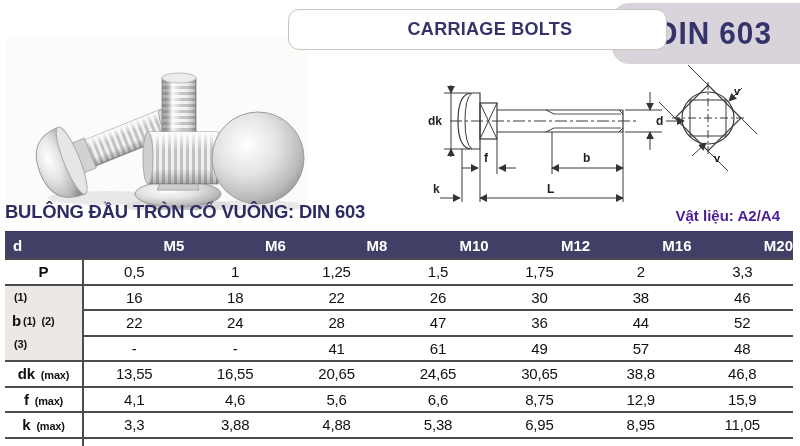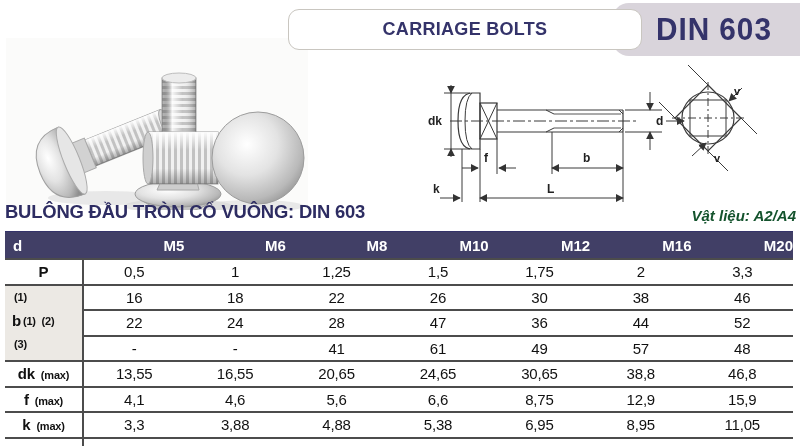--- a/index.html
+++ b/index.html
@@ -1,33 +1,33 @@
 <!DOCTYPE html>
 <html><head>
 <meta charset="utf-8">
 <style>
   html,body{margin:0;padding:0;}
   .wrap{position:relative;width:800px;height:446px;background:#ffffff;overflow:hidden;
         font-family:"Liberation Sans",sans-serif;color:#111;}
   
   .box-title{position:absolute;left:288px;top:9px;width:352px;height:39px;background:#ffffff;
              border:1px solid #c9c6c0;border-radius:11px;display:flex;align-items:center;
-             justify-content:center;z-index:2;}
+             justify-content:center;z-index:2;padding-left:25px;}
   .box-title span{color:#34336a;font-weight:bold;font-size:18px;letter-spacing:.3px;}
-  .box-din{position:absolute;left:612px;top:3px;width:188px;height:53px;background:#d9d4db;
+  .box-din{position:absolute;left:612px;top:3px;width:188px;height:61px;background:#d9d4db;
            border-radius:17px 0 0 17px;display:flex;align-items:center;z-index:1;}
   .box-din span{color:#34336a;font-weight:bold;font-size:31px;letter-spacing:1px;
                 margin-left:44px;transform:scaleX(.96);transform-origin:left;}
   
   .photo{position:absolute;left:6px;top:38px;width:302px;height:172px;}
   .tech{position:absolute;left:420px;top:56px;width:380px;height:154px;}
   
   .sec-title{position:absolute;left:5px;top:201px;font-size:19px;font-weight:bold;color:#2d2c62;
              letter-spacing:-.2px;transform:scaleX(.97);transform-origin:left;white-space:nowrap;}
-  .material{position:absolute;right:4px;top:207px;font-size:15px;font-weight:bold;color:#14532d;font-style:italic;}
+  .material{position:absolute;right:20px;top:207px;font-size:15px;font-weight:bold;color:#4c1d95;}
   
   table.spec{position:absolute;left:5px;top:231px;width:788px;border-collapse:collapse;
              table-layout:fixed;border-top:1px solid #34336a;}
   table.spec th{background:#413f66;color:#ffffff;font-size:15px;font-weight:bold;height:26px;
                 text-align:right;padding:0;}
   table.spec th.first{text-align:left;padding-left:8px;}
   table.spec col.c0{width:78px;}
   table.spec td{height:23.5px;font-size:15px;text-align:center;padding:0;letter-spacing:-.2px;
                 border-top:2px solid #4c4c4c;}
   td.lbl{ text-align:left;padding-left:7px;font-weight:bold;border-right:2px solid #4c4c4c;

